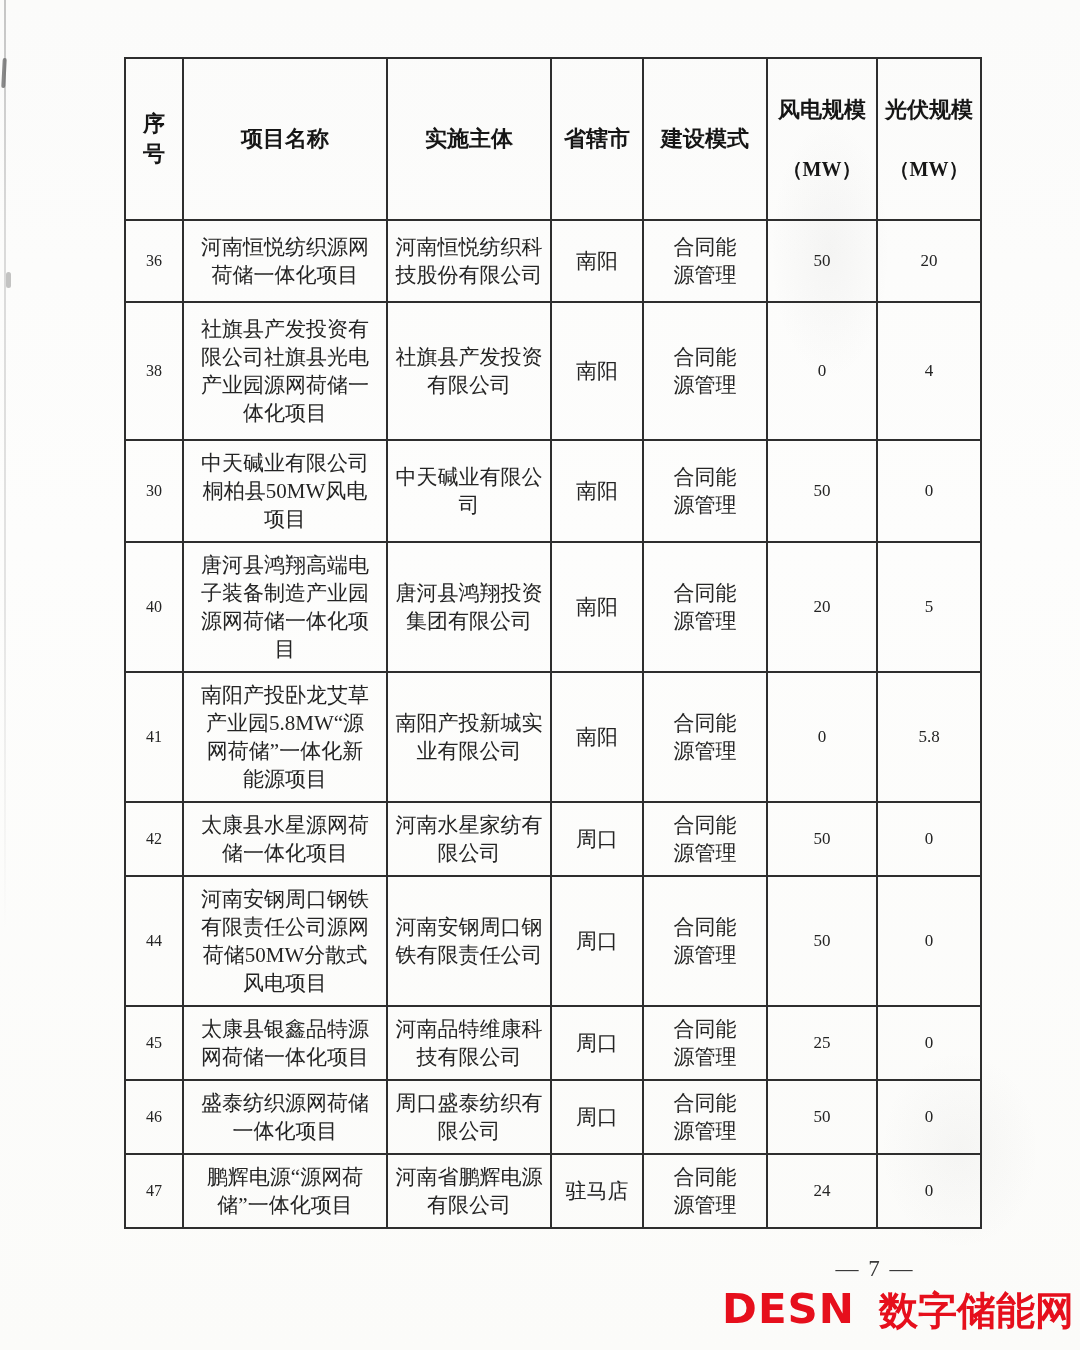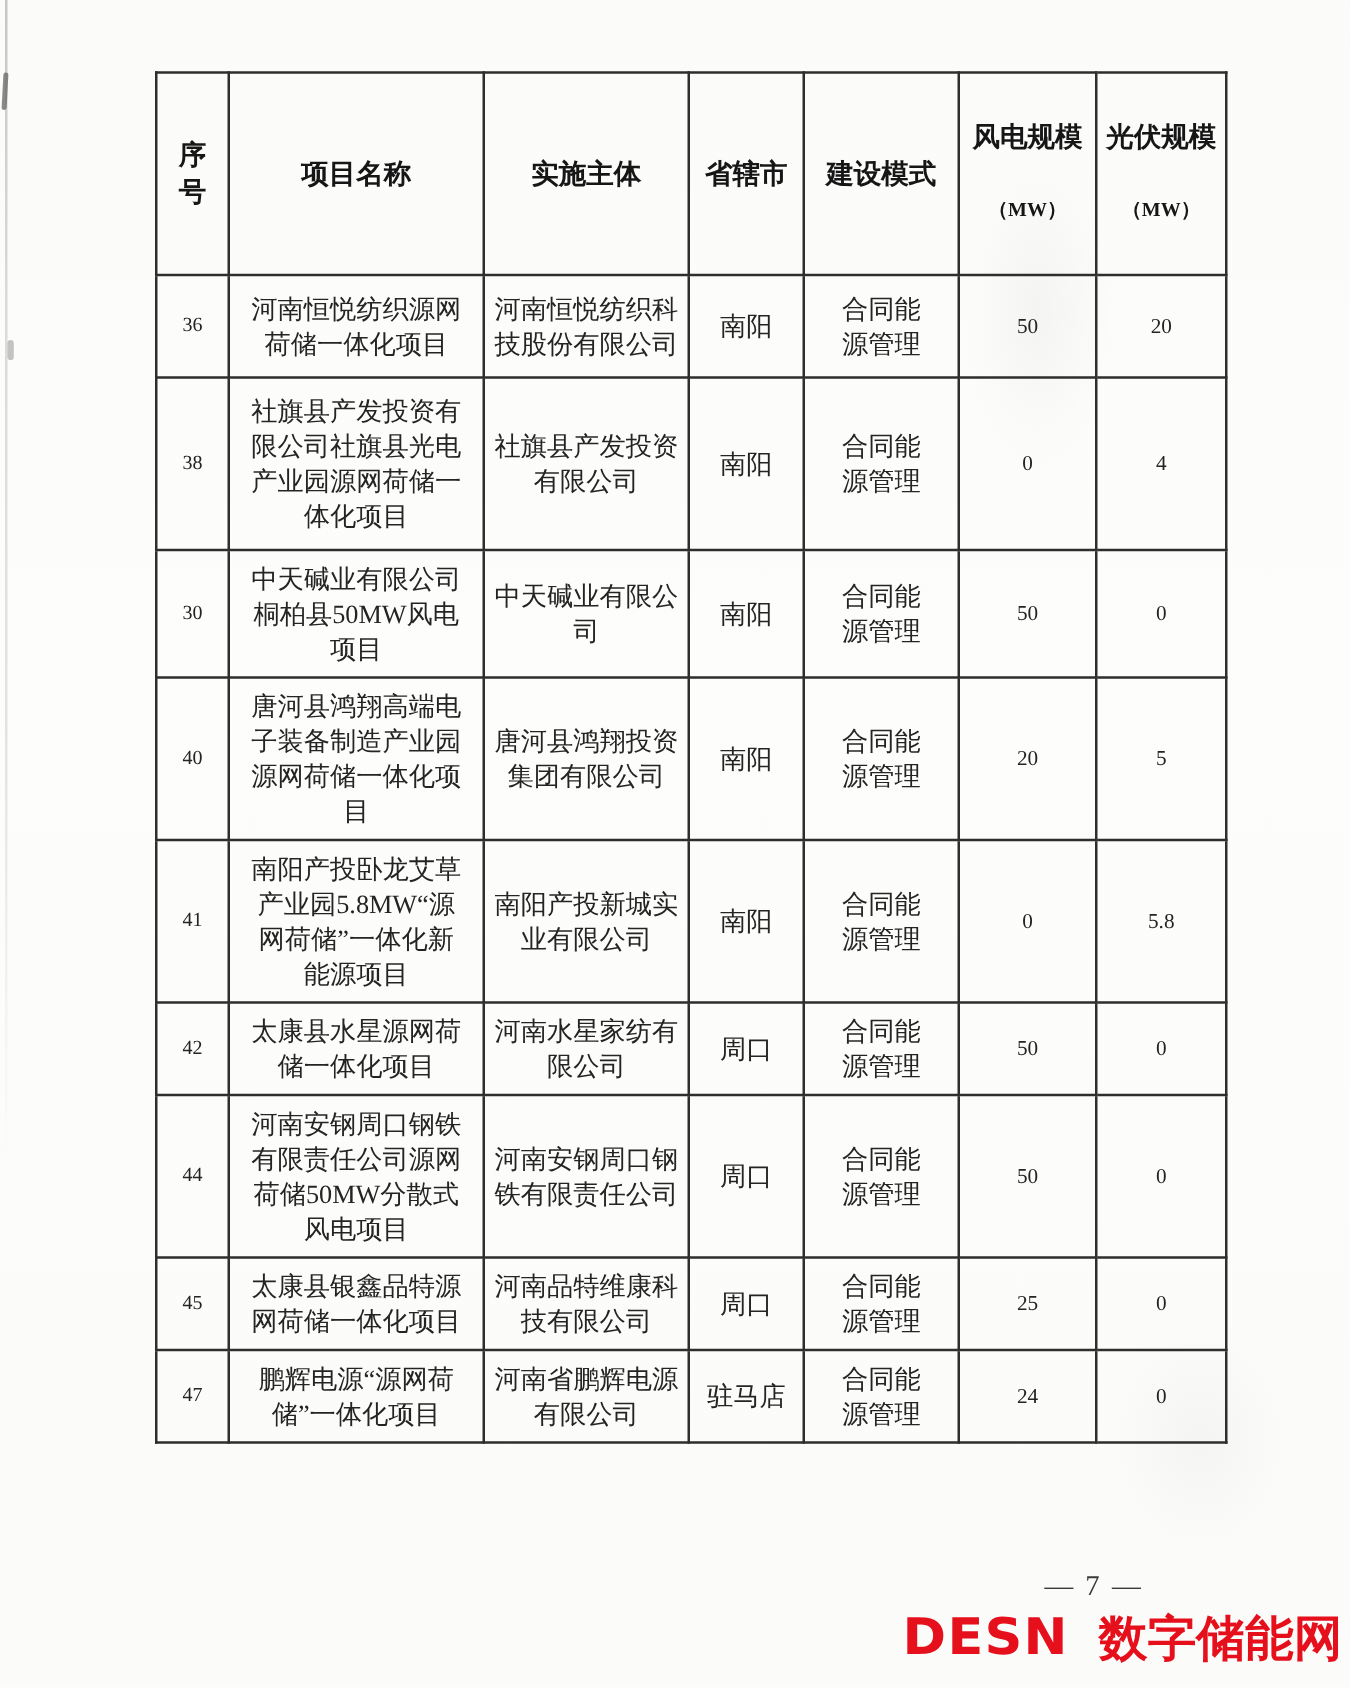--- a/index.html
+++ b/index.html
@@ -18,21 +18,21 @@
     background:radial-gradient(ellipse at center,rgba(120,120,120,.06),rgba(120,120,120,0) 70%);}
   .smudge-2{position:absolute;left:880px;top:1050px;width:160px;height:200px;
     background:radial-gradient(ellipse at center,rgba(120,120,120,.05),rgba(120,120,120,0) 70%);}
 
   .table-wrap{position:absolute;left:124px;top:57px;width:856px;}
   table{border-collapse:collapse;width:856px;table-layout:fixed;background:transparent;}
   col.c1{width:58px}col.c2{width:204px}col.c3{width:164px}col.c4{width:92px}
   col.c5{width:124px}col.c6{width:110px}col.c7{width:104px}
   th,td{border:2px solid #2e2e2e;vertical-align:middle;text-align:center;}
   th{font-weight:700;font-size:22px;line-height:30px;padding:6px 2px;white-space:pre-line;color:#161616;}
-  th .unit{font-size:16px;line-height:28px;font-weight:700;}
+  th .unit{font-size:20px;line-height:28px;font-weight:700;}
   td{font-size:21px;line-height:28px;color:#242424;}
   td.c-no{font-size:16px;padding:4px 2px;}
   td.c-name{padding:8px 13px;}
   td.c-entity{padding:8px 7px;}
   td.c-city{padding:6px 10px;}
   td.c-mode{padding:6px 28px;}
   td.c-wind,td.c-pv{font-size:17px;padding:4px 6px;}
   tbody tr:nth-child(1) td,tbody tr:nth-child(2) td{padding-top:12px;padding-bottom:12px;}
 
   .page-number{position:absolute;left:785px;top:1256px;width:180px;text-align:center;
@@ -156,20 +156,29 @@
   <tr>
     <td class="c-no">45</td>
     <td class="c-name">太康县银鑫品特源网荷储一体化项目</td>
     <td class="c-entity">河南品特维康科技有限公司</td>
     <td class="c-city">周口</td>
     <td class="c-mode">合同能源管理</td>
     <td class="c-wind">25</td>
     <td class="c-pv">0</td>
   </tr>
 
+  <tr>
+    <td class="c-no">46</td>
+    <td class="c-name">盛泰纺织源网荷储一体化项目</td>
+    <td class="c-entity">周口盛泰纺织有限公司</td>
+    <td class="c-city">周口</td>
+    <td class="c-mode">合同能源管理</td>
+    <td class="c-wind">50</td>
+    <td class="c-pv">0</td>
+  </tr>
 
   <tr>
     <td class="c-no">47</td>
     <td class="c-name">鹏辉电源“源网荷储”一体化项目</td>
     <td class="c-entity">河南省鹏辉电源有限公司</td>
     <td class="c-city">驻马店</td>
     <td class="c-mode">合同能源管理</td>
     <td class="c-wind">24</td>
     <td class="c-pv">0</td>
   </tr>

